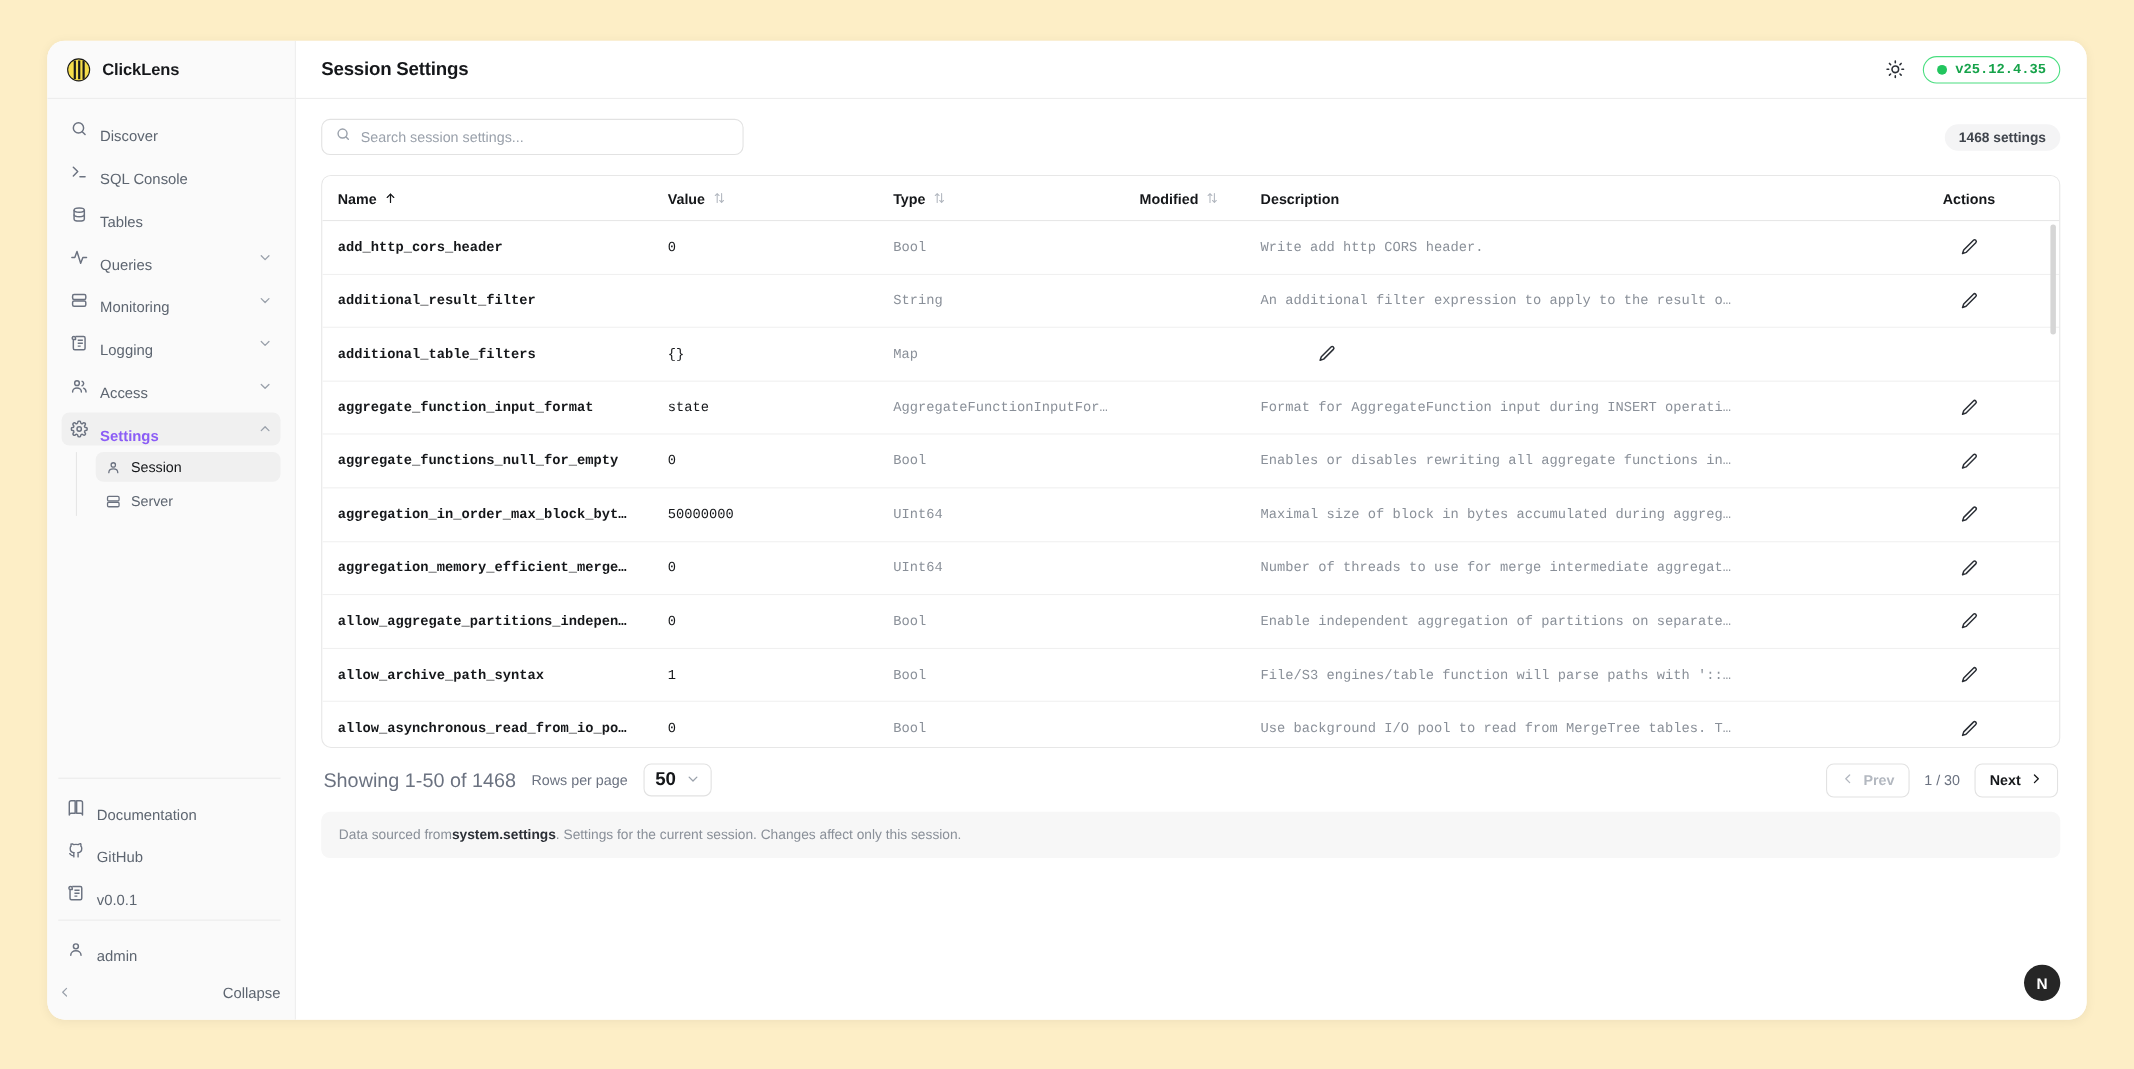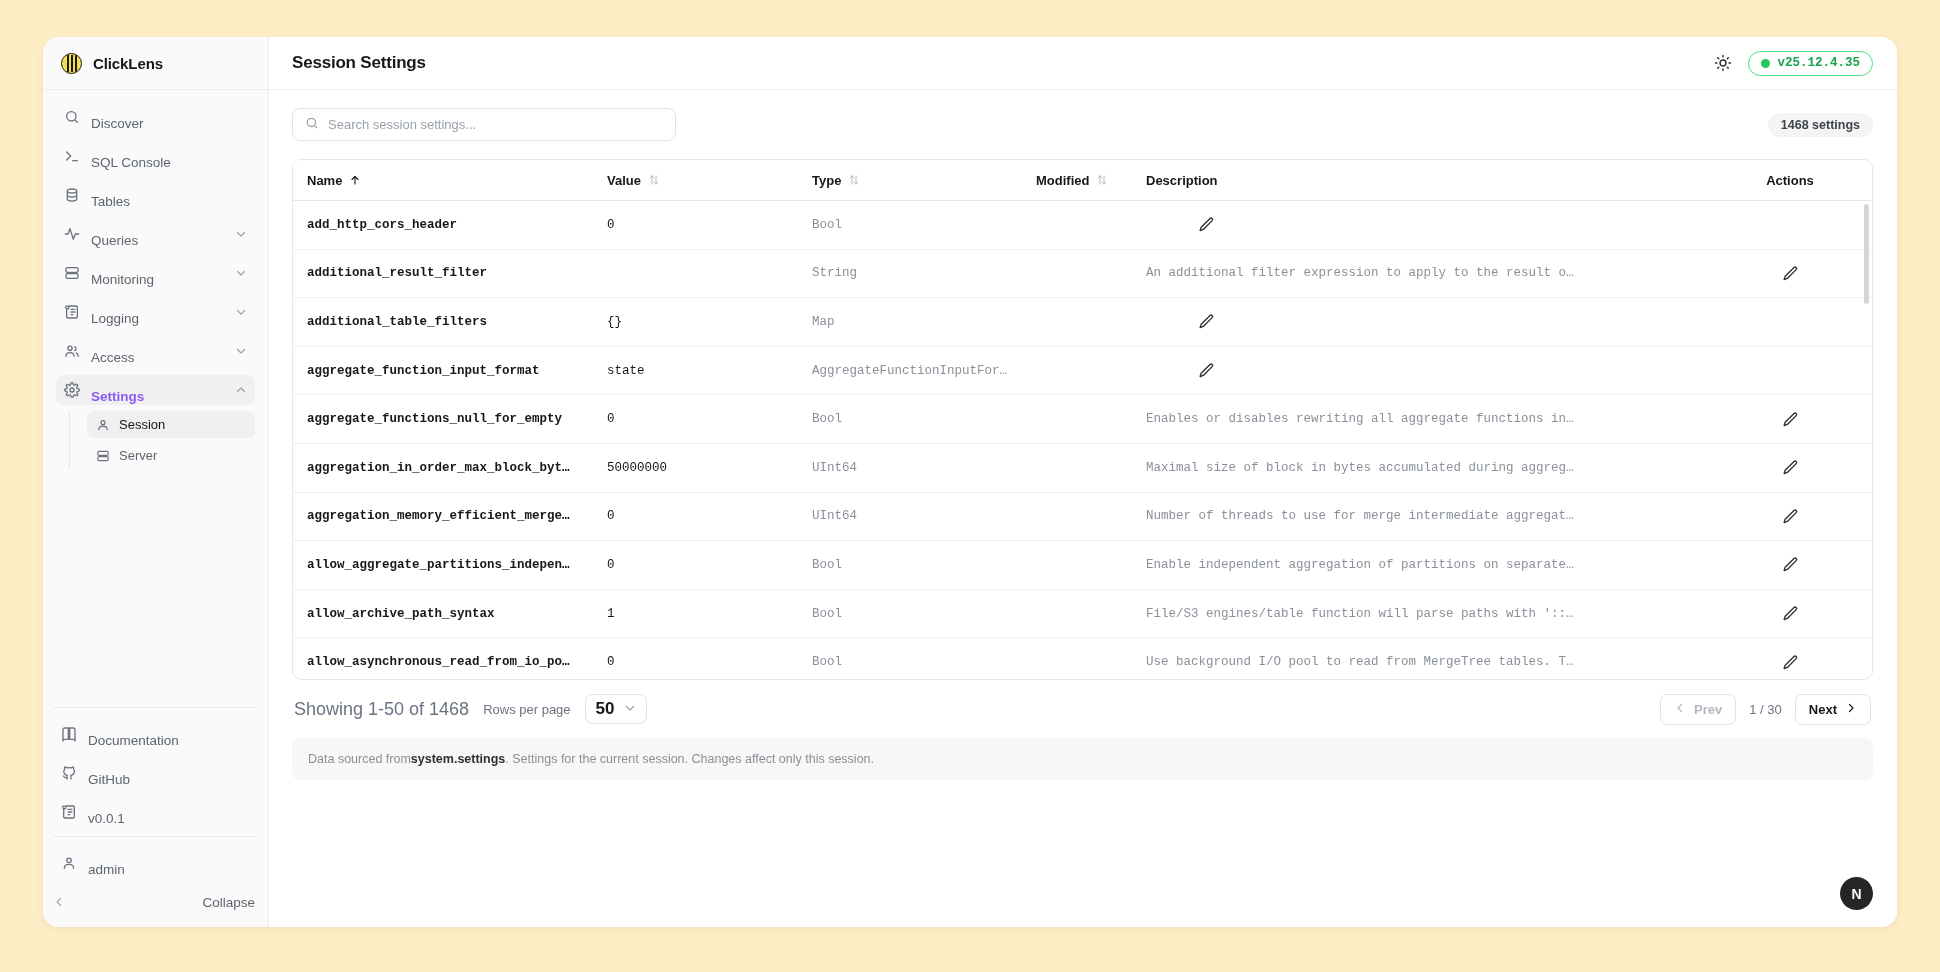--- a/index.html
+++ b/index.html
@@ -522,20 +522,21 @@
             <span>Actions</span>
           </div>
         </div>
 
         <div class="tbody" id="tbody">
             <div class="tr">
               <div class="td name c-name">add_http_cors_header</div>
               <div class="td value c-value">0</div>
               <div class="td type c-type">Bool</div>
               <div class="td c-mod"></div>
+              <div class="td desc c-desc">Write add http CORS header.</div>
               <div class="td act c-act">
                 <span class="edit-btn"><svg viewBox="0 0 24 24" fill="none" stroke="currentColor" stroke-width="1.9" stroke-linecap="round" stroke-linejoin="round">
                     <path d="M17 3.5a2.1 2.1 0 0 1 3 3L7.5 19 3 20.5 4.5 16z"></path>
                   </svg></span>
               </div>
             </div>
             <div class="tr">
               <div class="td name c-name">additional_result_filter</div>
               <div class="td value c-value"></div>
               <div class="td type c-type">String</div>
@@ -556,20 +557,21 @@
                 <span class="edit-btn"><svg viewBox="0 0 24 24" fill="none" stroke="currentColor" stroke-width="1.9" stroke-linecap="round" stroke-linejoin="round">
                     <path d="M17 3.5a2.1 2.1 0 0 1 3 3L7.5 19 3 20.5 4.5 16z"></path>
                   </svg></span>
               </div>
             </div>
             <div class="tr">
               <div class="td name c-name">aggregate_function_input_format</div>
               <div class="td value c-value">state</div>
               <div class="td type c-type">AggregateFunctionInputFormat</div>
               <div class="td c-mod"></div>
+              <div class="td desc c-desc">Format for AggregateFunction input during INSERT operati…</div>
               <div class="td act c-act">
                 <span class="edit-btn"><svg viewBox="0 0 24 24" fill="none" stroke="currentColor" stroke-width="1.9" stroke-linecap="round" stroke-linejoin="round">
                     <path d="M17 3.5a2.1 2.1 0 0 1 3 3L7.5 19 3 20.5 4.5 16z"></path>
                   </svg></span>
               </div>
             </div>
             <div class="tr">
               <div class="td name c-name">aggregate_functions_null_for_empty</div>
               <div class="td value c-value">0</div>
               <div class="td type c-type">Bool</div>

